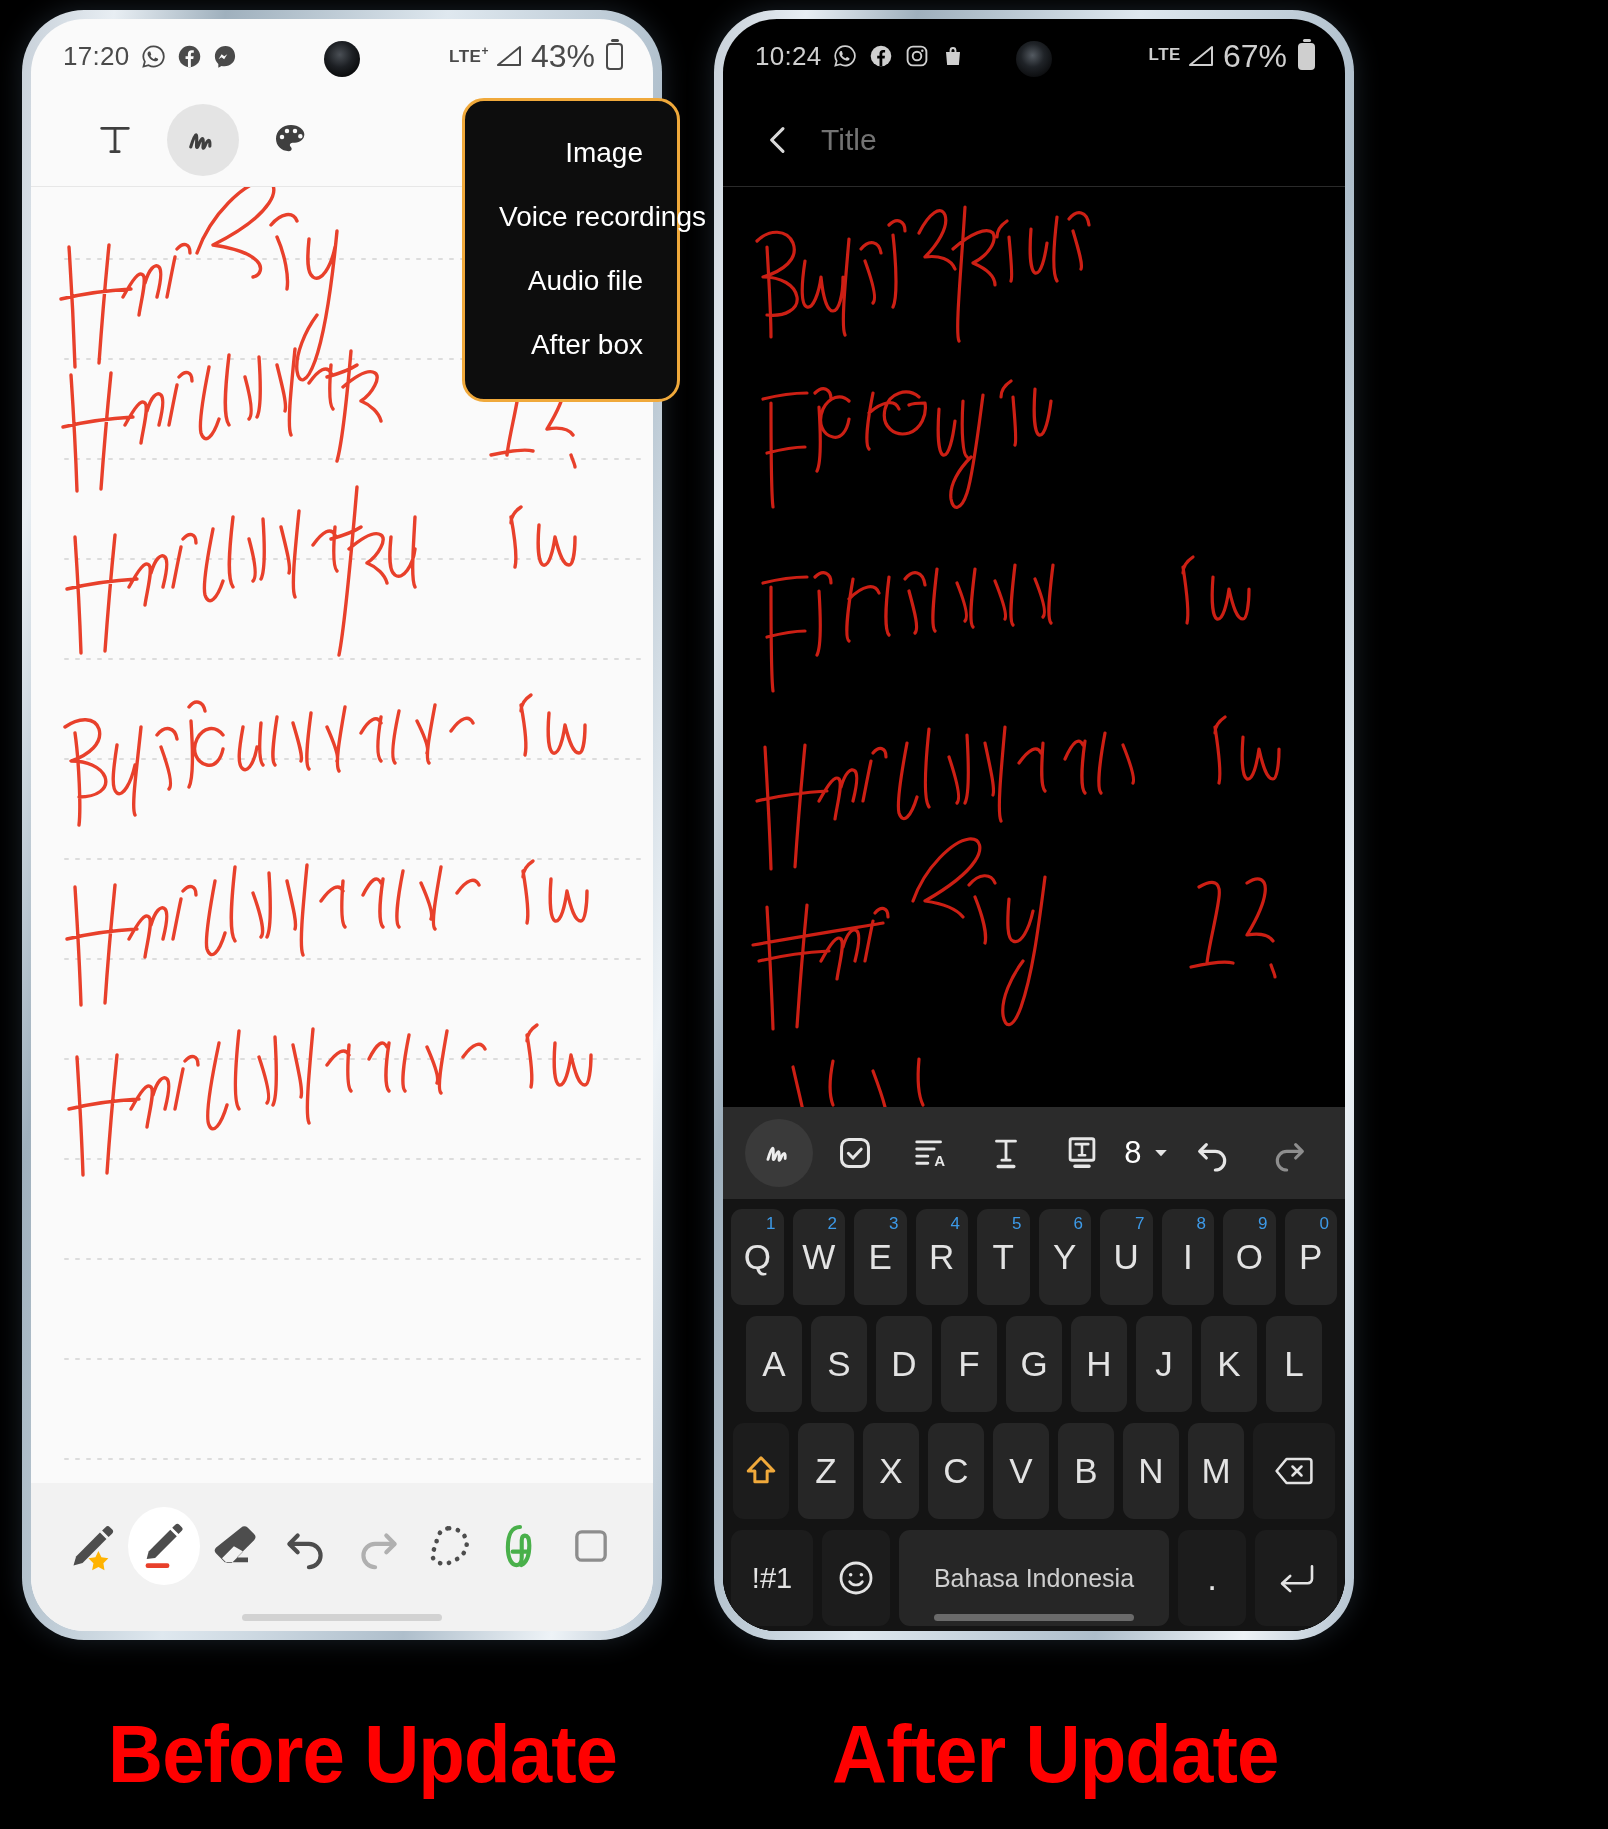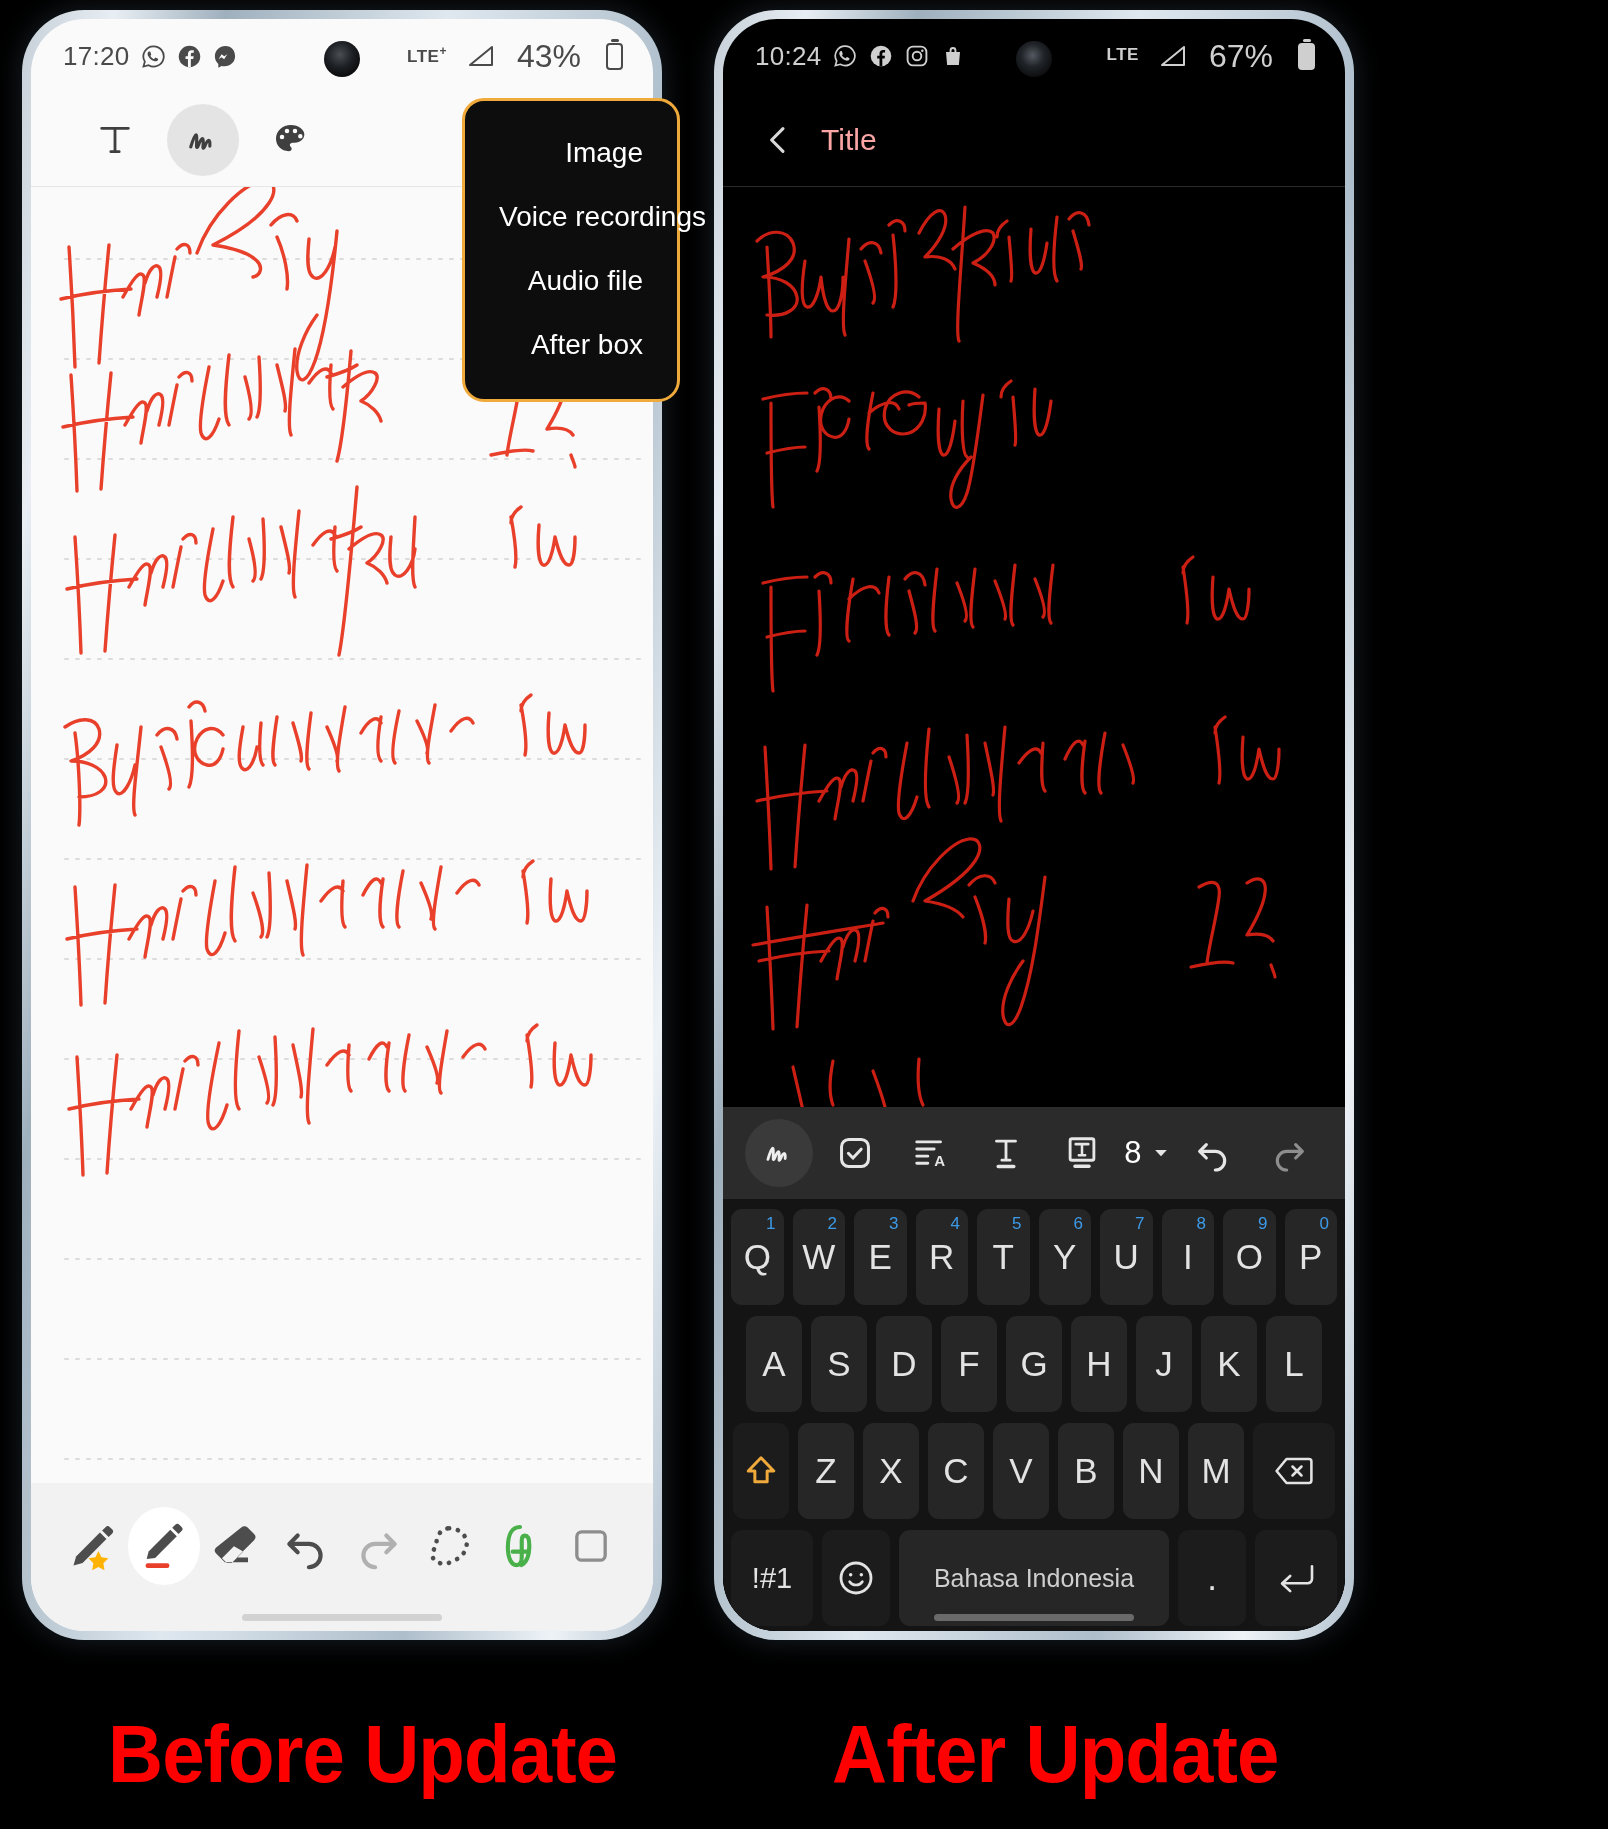--- a/index.html
+++ b/index.html
@@ -44,21 +44,21 @@
     opacity:.9;
   }
 
   
   .statusbar {
     position: absolute; top: 0; left: 0; right: 0; height: 74px;
     display: flex; align-items: center; justify-content: space-between;
     padding: 0 30px 0 32px; z-index: 20; font-size: 25px;
   }
   .sb-left { display: flex; align-items: center; gap: 11px; }
-  .sb-right { display: flex; align-items: center; gap: 21px; }
+  .sb-right { display: flex; align-items: center; gap: 7px; }
   .sb-time { font-size: 26px; letter-spacing: .3px; }
   #phone-left .statusbar  { color: #4a4a4a; }
   #phone-right .statusbar { color: #cfcfcf; }
   .sb-ico { width: 25px; height: 25px; display:inline-block; }
   .lte { font-size: 17px; font-weight: 700; letter-spacing: .5px; position: relative; top:-1px;}
   .lte sup { font-size: 12px; }
   .sig { width: 26px; height: 22px; }
   .batt-txt { font-size: 32px; margin-left: 2px; }
   .batt { width: 17px; height: 27px; border: 2.5px solid currentColor; border-radius: 4px; position: relative; margin-left: 4px;}
   .batt::after { content:""; position:absolute; top:-6px; left:50%; transform:translateX(-50%); width:8px; height:3px; background: currentColor; border-radius:2px;}
@@ -93,21 +93,21 @@
     position:absolute; bottom:10px; left:50%; transform:translateX(-50%);
     width:200px; height:7px; border-radius:4px; background:#d2d2d2;
   }
 
   
   #phone-right .app-topbar {
     position:absolute; top:74px; left:0; right:0; height:94px;
     display:flex; align-items:center; gap:26px; padding-left:38px;
     color:#d8d8d8; z-index:12; border-bottom:1.5px solid #2a2a2a;
   }
-  .title-txt { font-size:30px; color:#fca5a5; }
+  .title-txt { font-size:30px; color:#737373; }
 
   #phone-right .canvas {
     position:absolute; top:168px; left:0; right:0; bottom:0; background:#000;
   }
   #phone-right .editbar {
     position:absolute; left:0; right:0; top:1088px; height:92px;
     background:#2b2b2b; display:flex; align-items:center;
     justify-content: space-around; padding:0 18px; z-index:15;
   }
   .ebtn { width:68px; height:68px; border-radius:50%; display:flex; align-items:center; justify-content:center; color:#e6e6e6;}

